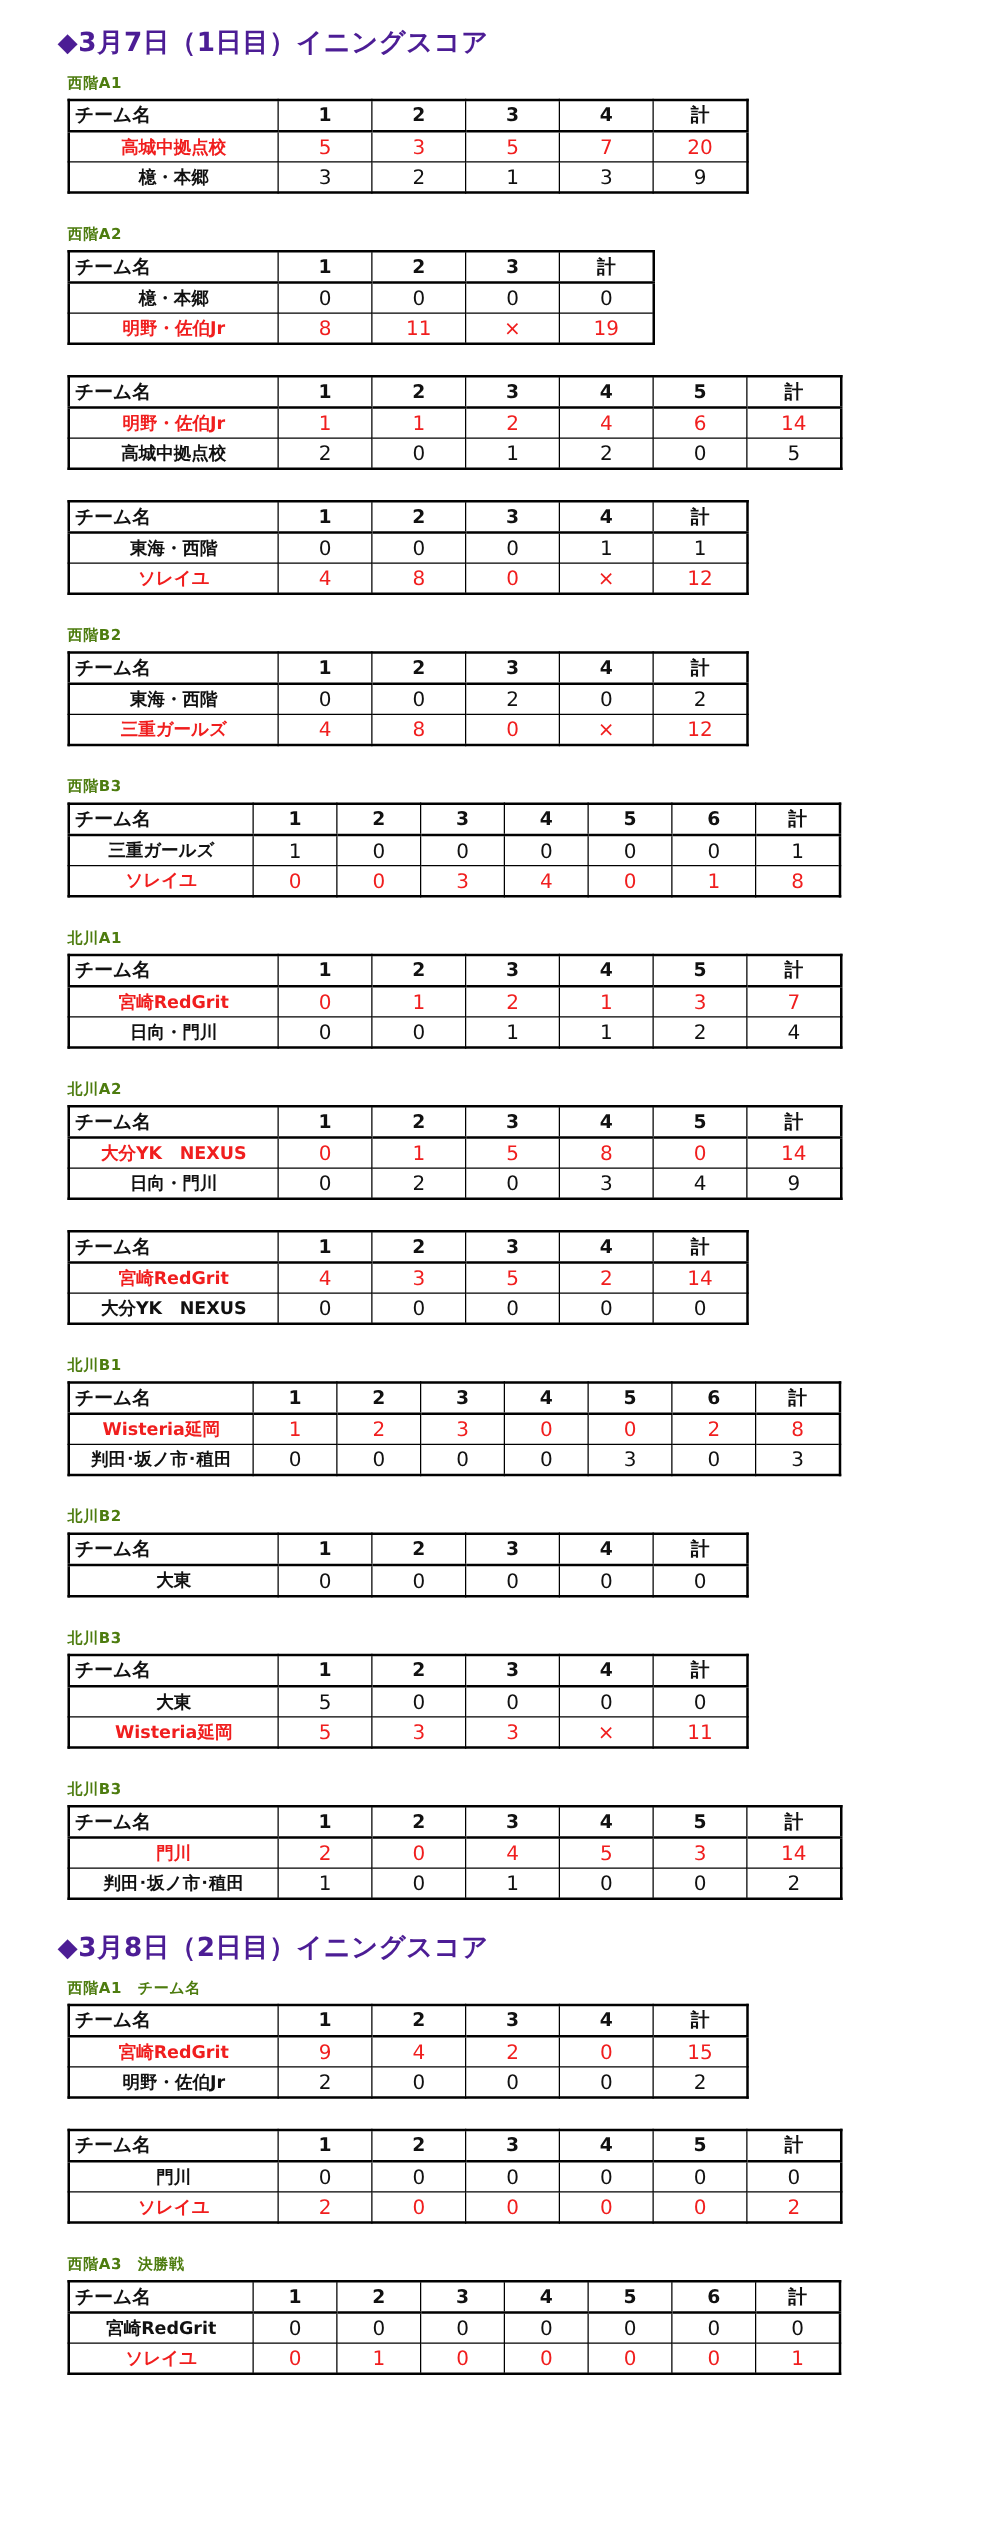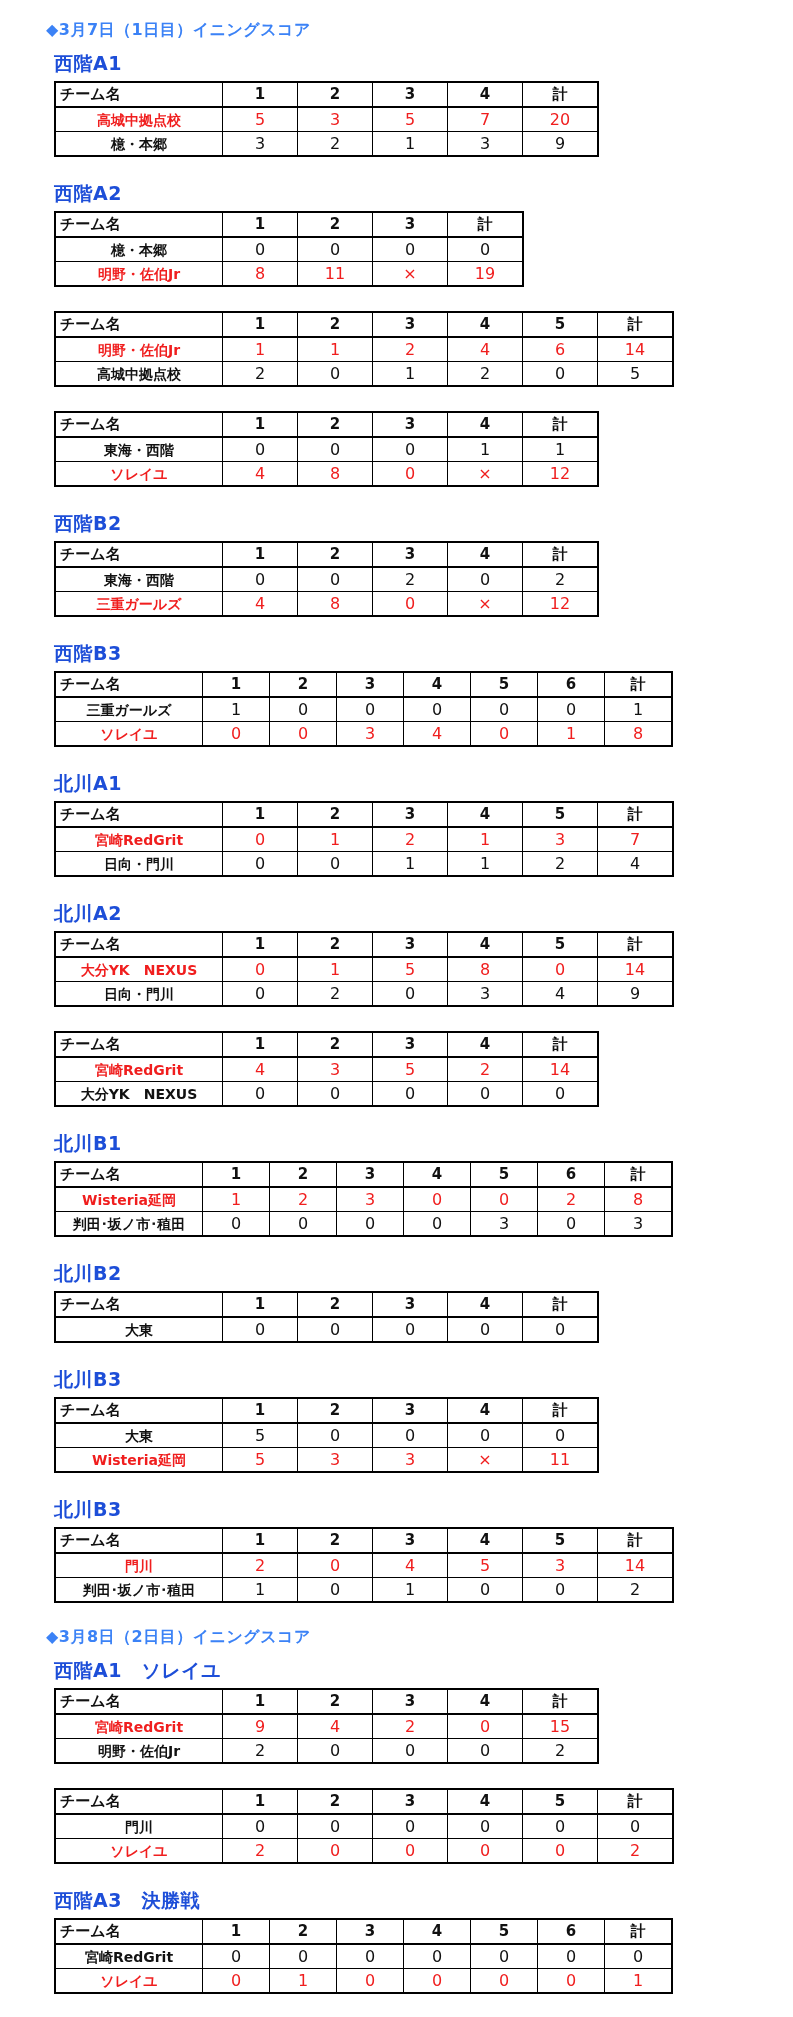--- a/index.html
+++ b/index.html
@@ -4,27 +4,27 @@
 <style>
   html,body{margin:0;padding:0;background:#ffffff;}
   body{
     width:793px;min-height:2017px;
     font-family:"DejaVu Sans",sans-serif;
     color:#111111;
     -webkit-font-smoothing:antialiased;
   }
   .content{padding:20px 0 30px 46px;}
   .day-heading{
-    font-size:16px;font-weight:bold;color:#3b82f6;
+    font-size:21px;font-weight:bold;color:#4c1d95;
     margin:0 0 10px 0;letter-spacing:0.5px;
   }
   .day-heading.second{margin-top:6px;}
   .section{margin:0 0 24px 8px;}
   .section-title{
-    font-size:19px;font-weight:bold;color:#1d4ed8;
+    font-size:12px;font-weight:bold;color:#4d7c0f;
     margin:0 0 4px 0;letter-spacing:0.5px;
   }
   table.score-table{
     border-collapse:collapse;
     border:2px solid #000000;
     table-layout:auto;
   }
   table.score-table td{
     border:1px solid #000000;
     height:23px;
@@ -459,21 +459,21 @@
             <td class="num">1</td>
             <td class="num">0</td>
             <td class="num">0</td>
             <td class="num">2</td>
           </tr>
         </tbody>
       </table>
     </div>
     <div class="day-heading second">◆3月8日（2日目）イニングスコア</div>
     <div class="section">
-      <div class="section-title">西階A1　ソレイユ</div>
+      <div class="section-title">西階A1　チーム名</div>
       <table class="score-table">
         <tbody>
           <tr class="header-row">
             <td class="team-head" style="width: 160px;">チーム名</td>
             <td style="width: 70px;">1</td>
             <td style="width: 70px;">2</td>
             <td style="width: 70px;">3</td>
             <td style="width: 70px;">4</td>
             <td style="width: 70px;">計</td>
           </tr>

